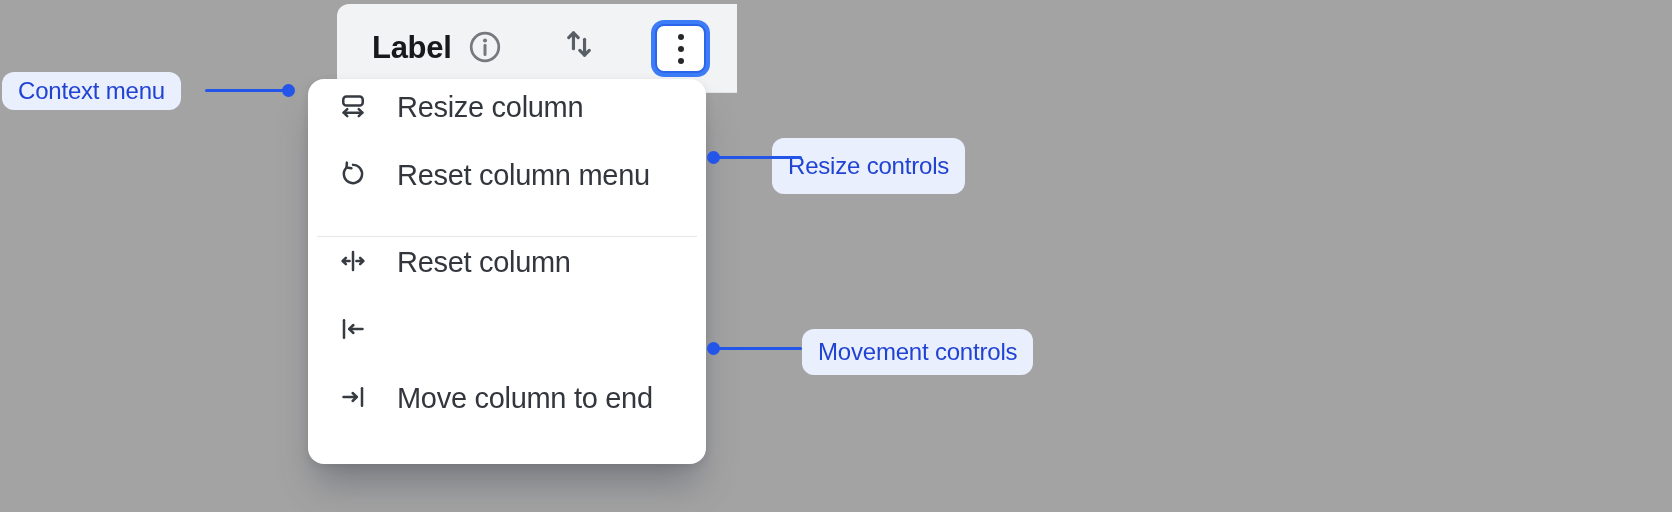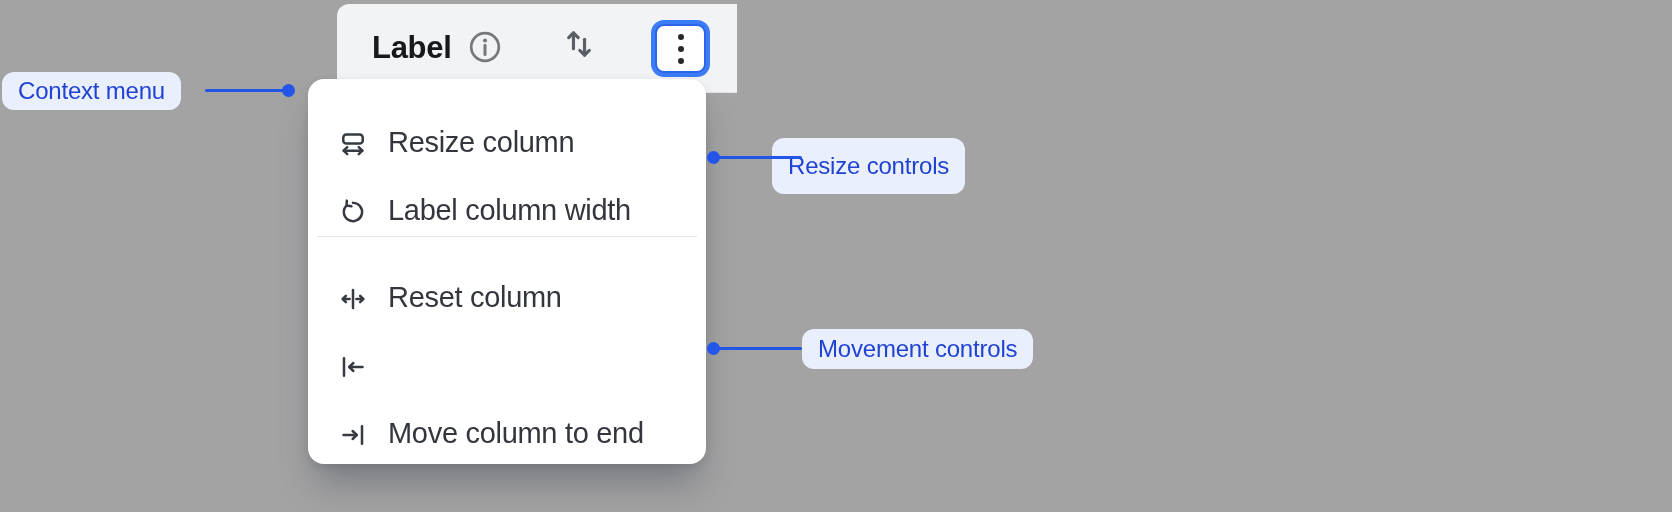--- a/index.html
+++ b/index.html
@@ -29,38 +29,38 @@
     box-sizing:border-box;display:flex;flex-direction:column;align-items:center;justify-content:center;gap:6px;
   }
   .kebab-dot{width:6px;height:6px;border-radius:50%;background:#26282c;}
   
   .menu{
     position:absolute;left:308px;top:79px;width:398px;height:385px;background:#ffffff;
     border-radius:16px;box-sizing:border-box;padding:12px 0;
     box-shadow:0 3px 8px rgba(25,30,40,.10), 0 26px 36px -8px rgba(70,76,92,.45);
   }
   .menu-item{
-    height:68px;display:flex;align-items:flex-end;cursor:pointer;
+    height:68px;display:flex;align-items:flex-start;cursor:pointer;gap:9px;
   }
   .mi-icon{
     width:30px;height:30px;margin-left:30px;margin-right:20px;flex:0 0 30px;
     color:#363b42;display:flex;align-items:center;justify-content:center;
   }
   .mi-label{font-size:29px;color:#33373d;letter-spacing:-.3px;white-space:nowrap;}
   .menu-divider{height:1px;background:#e6e7ea;margin:9px 9px;}
   svg{display:block;}
   
   .pill{
     position:absolute;display:flex;align-items:center;padding:0 16px;border-radius:12px;
     background:#e9effd;color:#2143d3;font-size:24px;font-weight:500;letter-spacing:-.2px;
     white-space:nowrap;
   }
   .pill-ctx{left:2px;top:72px;height:38px;}
   .pill-resize{left:772px;top:138px;height:56px;}
-  .pill-move{left:802px;top:329px;height:40px;}
+  .pill-move{left:802px;top:329px;height:46px;}
   .conn-line{position:absolute;height:3px;background:#2356e8;border-radius:2px;}
   .line-ctx{left:205px;top:89px;width:83px;}
   .line-resize{left:713px;top:156px;width:89px;}
   .line-move{left:713px;top:347px;width:89px;}
   .conn-dot{position:absolute;width:13px;height:13px;border-radius:50%;background:#2356e8;}
   .dot-ctx{left:282px;top:84px;}
   .dot-resize{left:707px;top:151px;}
   .dot-move{left:707px;top:342px;}
 </style>
 </head>
@@ -111,21 +111,21 @@
       <span class="mi-label">Resize column</span>
     </div>
 
     <div class="menu-item">
       <span class="mi-icon">
         <svg width="30" height="30" viewBox="0 0 24 24" fill="none" stroke="currentColor" stroke-width="2" stroke-linecap="round" stroke-linejoin="round">
           <path d="M12 4.7a7.3 7.3 0 1 1-5.2 2.15"></path>
           <path d="M7.1 2.9 6.8 6.85l3.95.55"></path>
         </svg>
       </span>
-      <span class="mi-label">Label column width</span>
+      <span class="mi-label">Reset column menu</span>
     </div>
 
     <div class="menu-divider"></div>
 
     <div class="menu-item">
       <span class="mi-icon">
         <svg width="30" height="30" viewBox="0 0 24 24" fill="none" stroke="currentColor" stroke-width="2" stroke-linecap="round" stroke-linejoin="round">
           <path d="M12 4.8v14.4"></path>
           <path d="M9.3 12H3.9"></path>
           <path d="M6.3 9.5 3.8 12l2.5 2.5"></path>

